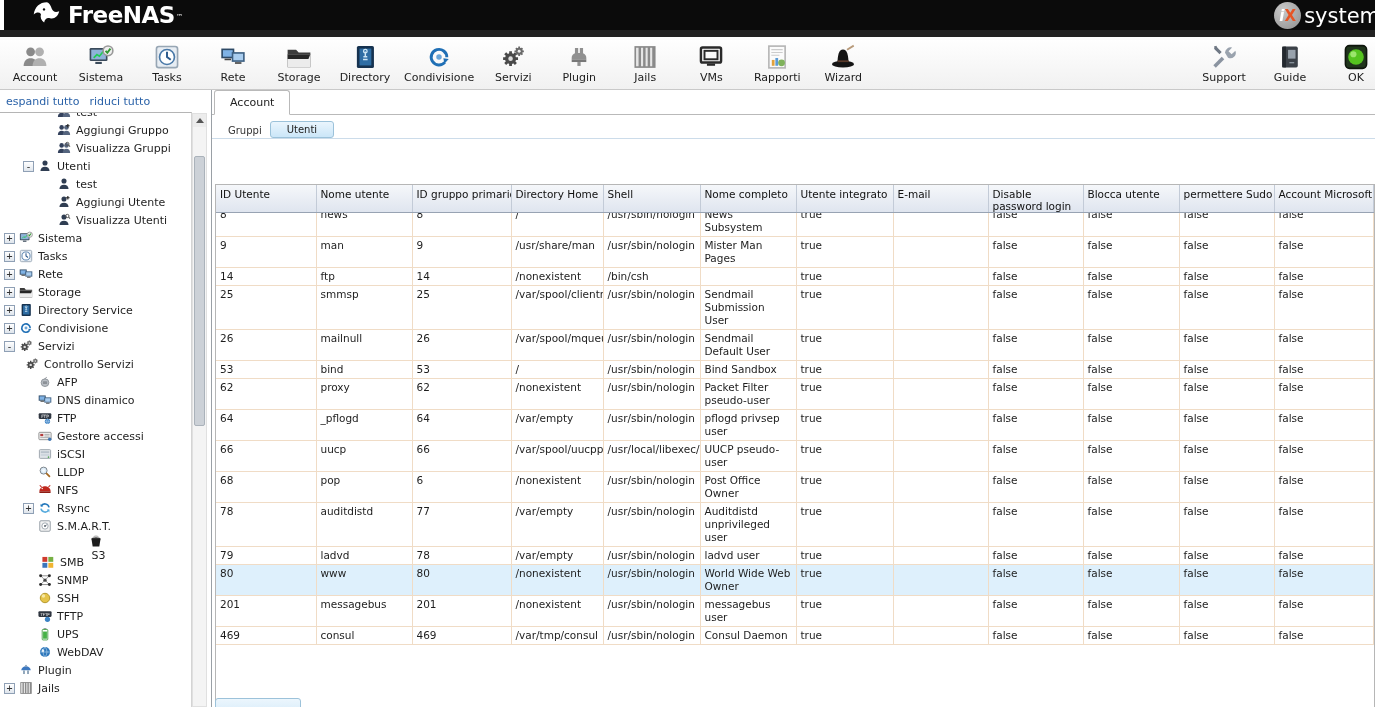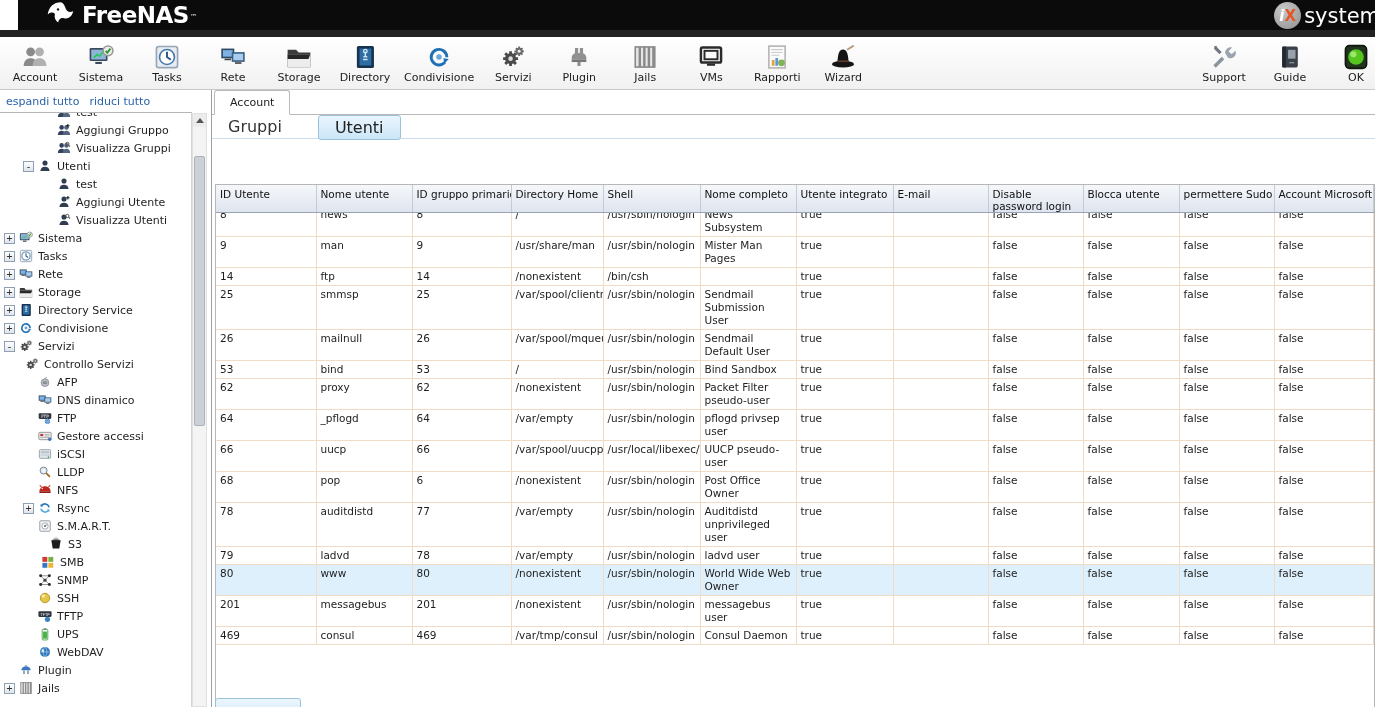--- a/index.html
+++ b/index.html
@@ -1,20 +1,20 @@
 <!DOCTYPE html>
 <html><head>
 <meta charset="utf-8">
 <style>
   html,body{margin:0;padding:0;background:#888;}
   .screen{position:relative;width:1375px;height:707px;overflow:hidden;background:#fff;
           font-family:"DejaVu Sans",sans-serif;-webkit-font-smoothing:antialiased;}
 
   
-  .topbar{position:absolute;left:18px;top:0;right:0;height:30px;background:#0b0b0b;}
+  .topbar{position:absolute;left:4px;top:0;right:0;height:30px;background:#0b0b0b;}
   .topbar-strip{position:absolute;left:0;top:30px;right:0;height:7px;background:#222;border-bottom:1px solid #000;}
   .freenas-logo{position:absolute;left:26px;top:0;height:30px;display:flex;align-items:center;color:#fff;}
   .freenas-shark{width:34px;height:34px;margin-right:4px;margin-top:2px;}
   .freenas-text{font-size:23px;font-weight:bold;letter-spacing:-0.5px;}
   .freenas-tm{font-size:7px;vertical-align:top;position:relative;top:2px;margin-left:1px;}
   .ix-logo{position:absolute;right:-16px;top:2px;display:flex;align-items:center;}
   .ix-badge{width:27px;height:27px;border-radius:50%;background:radial-gradient(circle at 35% 30%,#c9c9c9,#8f8f8f);
             display:flex;align-items:center;justify-content:center;font-size:15px;font-weight:bold;margin-right:3px;}
   .ix-badge .i{color:#fff;font-style:italic;}
   .ix-badge .x{color:#e65525;}
@@ -46,22 +46,22 @@
   .tree-scroll-up{height:13px;background:#ececec;display:flex;align-items:center;justify-content:center;cursor:pointer;}
   .tree-scroll-up:after{content:"";border-left:4px solid transparent;border-right:4px solid transparent;border-bottom:5px solid #555;}
   .tree-scroll-thumb{position:absolute;left:1px;right:1px;top:42px;height:268px;background:#ccd1d7;
                      border:1px solid #aab2ba;border-radius:2px;cursor:pointer;}
 
   
   .main{position:absolute;left:212px;top:90px;right:0;bottom:0;background:#fff;}
   .tabrow{height:24px;display:flex;align-items:flex-end;border-bottom:1px solid #b9b9b9;padding-left:2px;}
   .tab{height:23px;line-height:23px;padding:0 15px;border:1px solid #b9b9b9;border-bottom:1px solid #fff;
        margin-bottom:-1px;border-radius:3px 3px 0 0;background:#fff;font-size:11px;color:#222;cursor:pointer;}
-  .subtabrow{height:23px;display:flex;align-items:flex-start;padding-left:12px;border-bottom:1px solid #ccdcea;
-             font-size:16px;gap:32px;}
+  .subtabrow{height:23px;display:flex;align-items:flex-end;padding-left:12px;border-bottom:1px solid #ccdcea;
+             font-size:10px;gap:4px;}
   .subtab-plain{color:#333;cursor:pointer;padding:2px 4px;}
   .subtab-active{background:linear-gradient(#eaf5fd,#cbe6f8);border:1px solid #9cc2da;border-radius:3px;
                  padding:2px 16px;color:#222;cursor:pointer;}
   .btnrow{padding:7px 0 0 3px;}
   .btn{background:linear-gradient(#ecf6fd,#cfe8f8);border:1px solid #9cc2da;border-radius:3px;
        padding:3px 11px;font-size:11px;color:#222;cursor:pointer;font-family:inherit;}
 
   
   .grid{position:absolute;left:3px;right:0;top:94px;bottom:0;border:1px solid #b6b6b6;border-bottom:none;}
   .grid table{table-layout:fixed;border-collapse:collapse;width:100%;padding-left:14px;}
@@ -494,21 +494,21 @@
           <div class="tree-item" style="padding-left: 23px;">
             <span class="exp-spacer"></span>
             <svg viewBox="0 0 16 16" class="tree-icon">
               <rect x="2" y="2" width="12" height="12" rx="1.4" fill="#f2f2f2" stroke="#8f98a0"></rect>
               <circle cx="8" cy="8" r="3.6" fill="#fff" stroke="#9aa3ab"></circle>
               <circle cx="8" cy="8" r="1.1" fill="#5a646e"></circle>
               <path d="M8 8l2.4-1.6" stroke="#5a646e" stroke-width=".8"></path>
             </svg>
             <span class="tree-label">S.M.A.R.T.</span>
           </div>
-          <div class="tree-item" style="padding-left: 34px;">
+          <div class="tree-item" style="padding-left: 6px; flex-direction: column;">
             <span class="exp-spacer"></span>
             <svg viewBox="0 0 16 16" class="tree-icon">
               <ellipse cx="8" cy="4.4" rx="5.2" ry="1.8" fill="#3a3a3a"></ellipse>
               <path d="M2.8 4.4L4.2 13.2h7.6l1.4-8.8z" fill="#1d1d1d"></path>
               <path d="M5 2.4c1.4-1.6 4.6-1.6 6 0" stroke="#9a9a9a" fill="none" stroke-width="1.1"></path>
             </svg>
             <span class="tree-label">S3</span>
           </div>
           <div class="tree-item" style="padding-left: 26px;">
             <span class="exp-spacer"></span>

